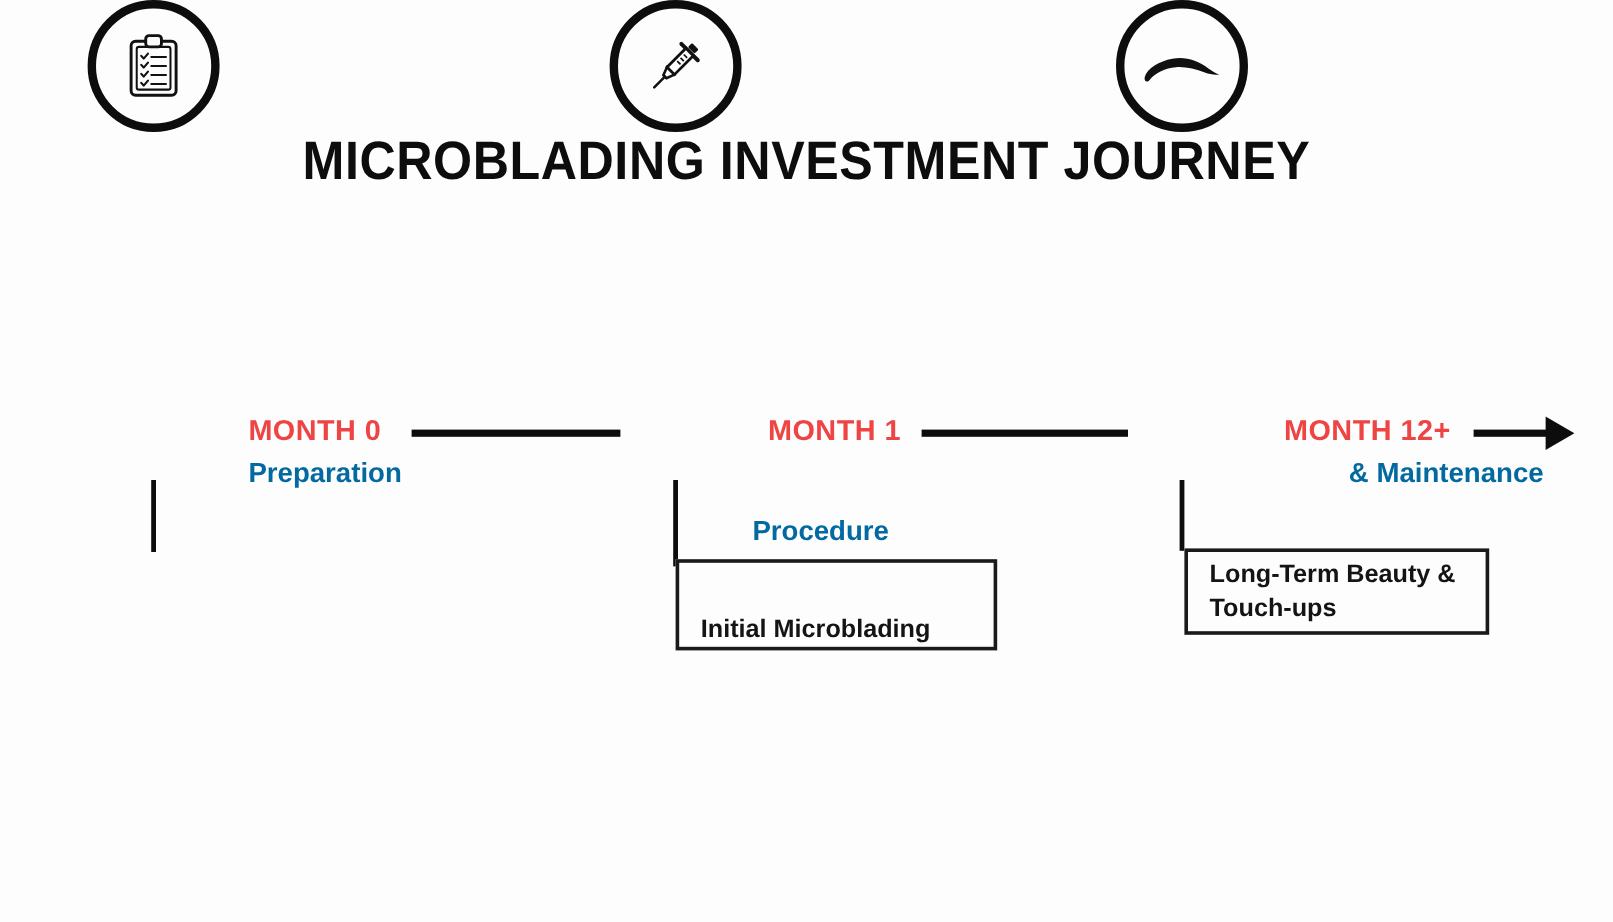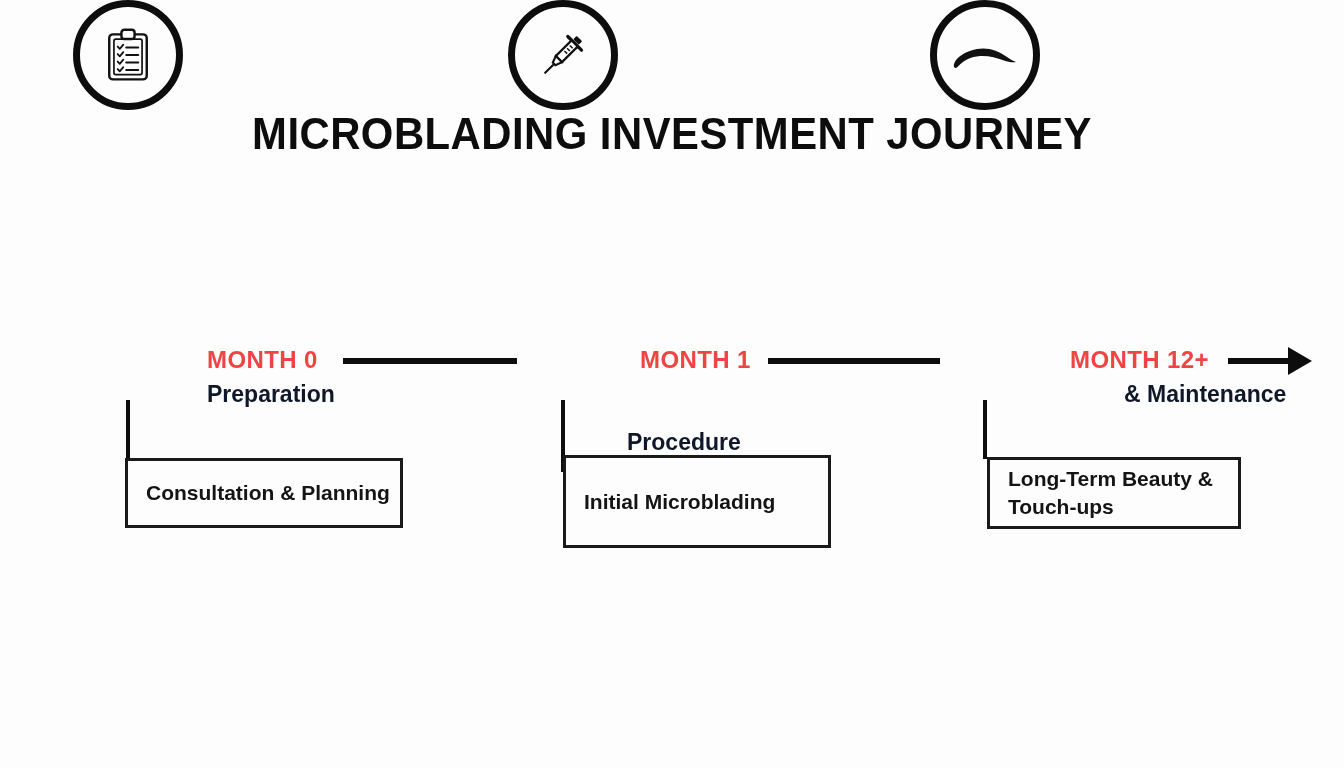--- a/index.html
+++ b/index.html
@@ -87,21 +87,21 @@
   .label-month {
     font-size: 24px;
     font-weight: bold;
     letter-spacing: 0.4px;
     color: #ef4444;
     line-height: 1;
   }
   .label-phase {
     font-size: 23px;
     font-weight: bold;
-    color: #0f172a;
+    color: #0369a1;
     line-height: 1;
   }
   .lbl-1-month { left: 207px; top: 348px; }
   .lbl-1-phase { left: 207px; top: 383px; }
   .lbl-2-month { left: 640px; top: 348px; }
   .lbl-2-phase { left: 627px; top: 431px; text-align: right; }
   .lbl-3-month { left: 1070px; top: 348px; }
   .lbl-3-phase { left: 1124px; top: 383px; }
 
   
@@ -127,21 +127,21 @@
   }
   .detail-text {
     font-size: 21px;
     font-weight: bold;
     color: #141414;
     line-height: 1.32;
     padding-left: 18px;
     padding-right: 10px;
   }
   .box-1 { left: 125px; top: 458px; width: 278px; height: 70px; }
-  .box-2 { left: 563px; top: 455px; width: 268px; height: 93px; }
+  .box-2 { left: 563px; top: 466px; width: 268px; height: 76px; align-items: flex-end; }
   .box-3 { left: 987px; top: 457px; width: 254px; height: 72px; }
 </style>
 </head>
 <body>
 
 <div id="canvas">
 
   <div class="diagram-title">MICROBLADING INVESTMENT JOURNEY</div>
 
   <div class="track-line seg-1"></div>
@@ -162,23 +162,20 @@
         <line x1="30" y1="24" x2="43" y2="24" stroke="#111" stroke-width="1.9" stroke-linecap="round"></line>
         <line x1="30" y1="32" x2="43" y2="32" stroke="#111" stroke-width="1.9" stroke-linecap="round"></line>
         <line x1="30" y1="40" x2="43" y2="40" stroke="#111" stroke-width="1.9" stroke-linecap="round"></line>
         <line x1="30" y1="48" x2="43" y2="48" stroke="#111" stroke-width="1.9" stroke-linecap="round"></line>
       </svg>
     </span>
   </div>
   <div class="node-label label-month lbl-1-month">MONTH 0</div>
   <div class="node-label label-phase lbl-1-phase">Preparation</div>
   <div class="drop-line drop-1"></div>
-  <div class="detail-box box-1">
-    <div class="detail-text">Consultation &amp; Planning</div>
-  </div>
 
   <div class="node-circle node-2">
     <span>
       <svg width="62" height="62" viewBox="0 0 64 64" fill="none">
         <g transform="rotate(45 32 32)">
           <rect x="28" y="8" width="8" height="5" rx="1" fill="#111"></rect>
           <line x1="22" y1="15" x2="42" y2="15" stroke="#111" stroke-width="3.4" stroke-linecap="round"></line>
           <rect x="27.5" y="15" width="9" height="23" stroke="#111" stroke-width="2.4" fill="#fdfdfd"></rect>
           <line x1="30" y1="20" x2="34" y2="20" stroke="#111" stroke-width="1.5"></line>
           <line x1="30" y1="24" x2="34" y2="24" stroke="#111" stroke-width="1.5"></line>

